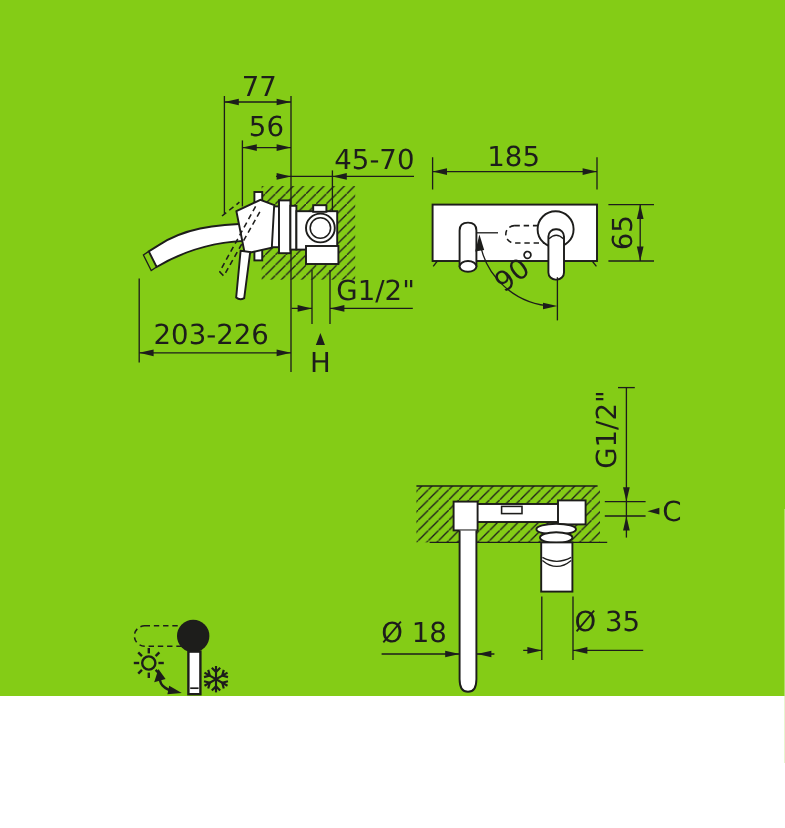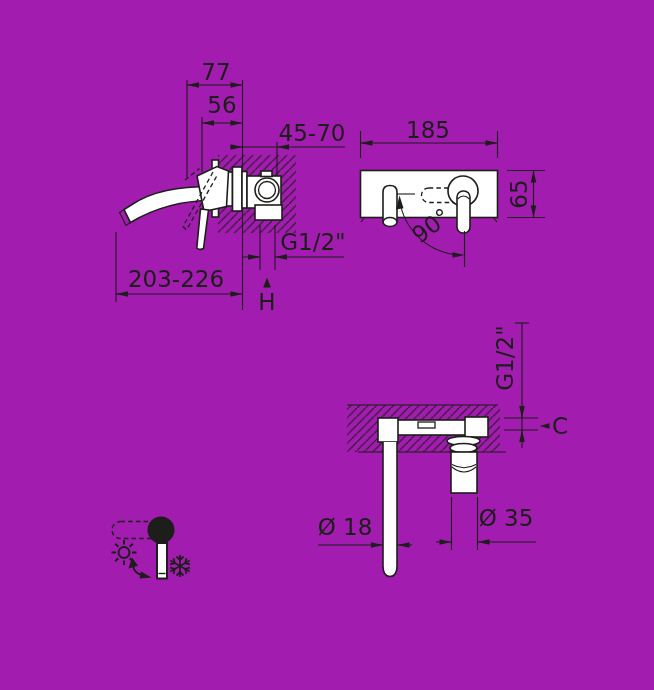--- a/index.html
+++ b/index.html
@@ -1,16 +1,16 @@
 <!DOCTYPE html>
 <html><head>
 <meta charset="utf-8">
 <style>
   html,body{margin:0;padding:0;background:#ffffff;}
-  .stage{position:relative;width:654px;height:690px;background:#a21caf;overflow:hidden;}
+  .stage{position:relative;width:654px;height:580px;background:#84cc16;overflow:hidden;}
   svg{display:block;}
   .thin{stroke:#1d1d1b;fill:none;stroke-width:1.1;}
   .dash{stroke:#1d1d1b;fill:none;stroke-width:1.3;stroke-dasharray:4.5 3.2;}
   .wht{fill:#ffffff;stroke:#1d1d1b;stroke-width:1.6;}
   .whthin{fill:#ffffff;stroke:#1d1d1b;stroke-width:1.3;}
   .blk{fill:#1d1d1b;stroke:none;}
   text{font-family:"DejaVu Sans","Liberation Sans",sans-serif;font-size:23px;fill:#1d1d1b;}
 </style>
 </head>
 <body>

